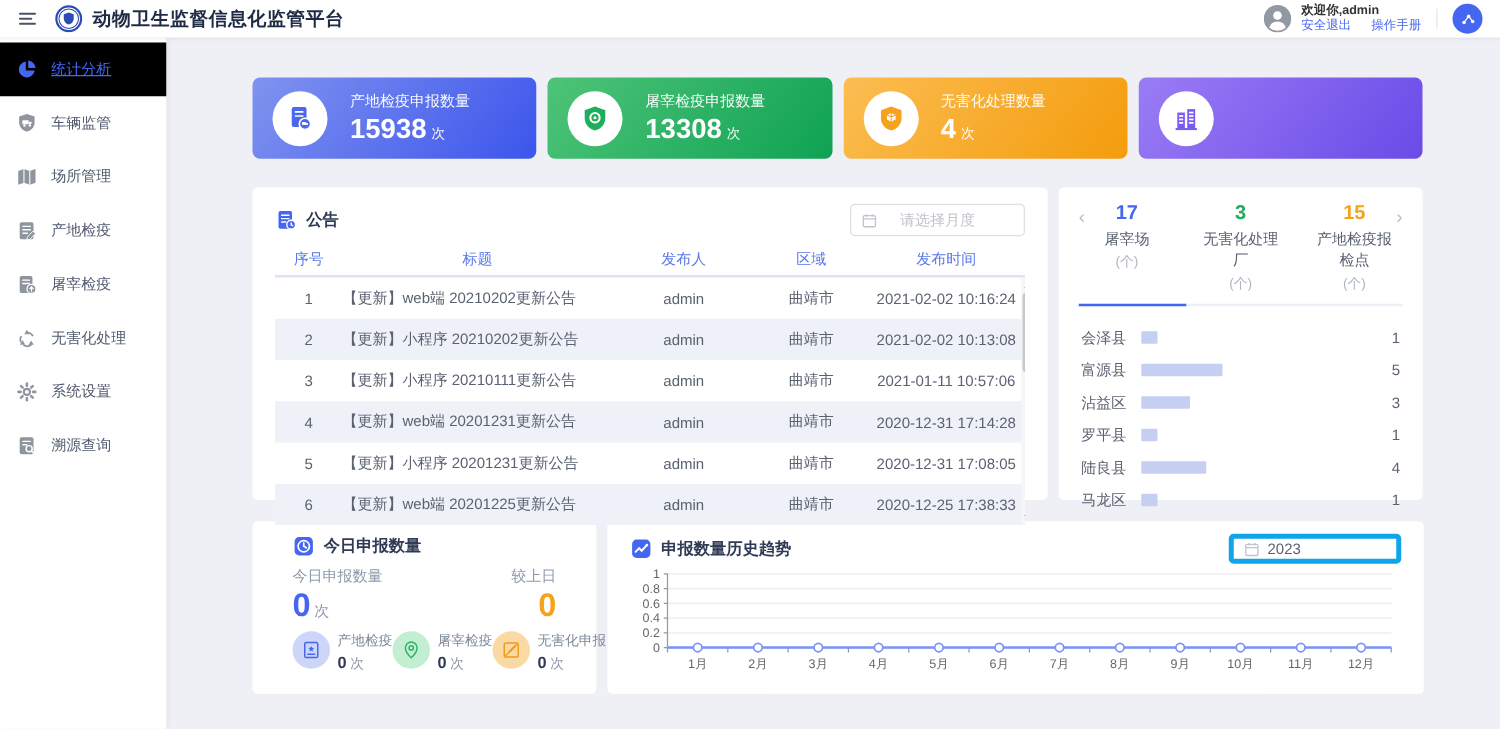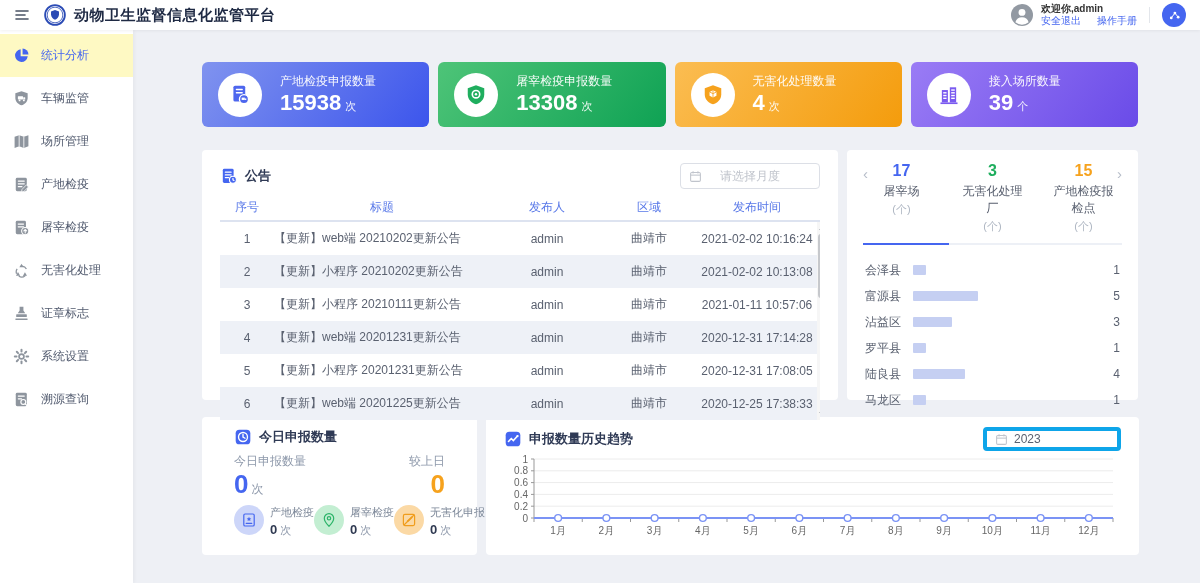--- a/index.html
+++ b/index.html
@@ -19,21 +19,21 @@
   .user-links { font-size:10px; display:flex; gap:16px; }
   .user-links a { color:#4566f0; cursor:pointer; text-decoration:none; }
   .vdiv { width:1px; height:16px; background:#e3e6eb; margin:0 4px; }
   .share-btn { width:24px; height:24px; border-radius:50%; background:#4566f0; display:flex; align-items:center; justify-content:center; cursor:pointer; }
 
   
   .sidebar { position:fixed; top:30px; left:0; bottom:0; width:133px; background:#fff; box-shadow:1px 0 4px rgba(0,0,0,.05); z-index:10; }
   .sidebar ul { list-style:none; margin-top:4px; }
   .menu-item { height:43px; display:flex; align-items:center; padding-left:13px; gap:11px; font-size:12px; color:#515a6e; cursor:pointer; }
   .menu-item .mi { width:17px; height:17px; color:#8e959e; display:inline-flex; flex:0 0 17px; }
-  .menu-item.active { background:#fef9c3; color:#4566f0; }
+  .menu-item.active { background:#000000; color:#4566f0;text-decoration:underline; }
   .menu-item.active .mi { color:#4566f0; }
 
   
   .main { margin:30px 0 0 133px; padding:32px 62px 0 69px; }
 
   .cards-row { display:flex; gap:9px; }
   .card { flex:1; height:65px; border-radius:6px; display:flex; align-items:center; padding-left:16px; color:#fff; }
   .card-circle { width:44px; height:44px; border-radius:50%; background:#fff; display:flex; align-items:center; justify-content:center; flex:0 0 44px; }
   .card-circle svg { width:22px; height:22px; }
   .card-info { margin-left:18px; }
@@ -211,30 +211,20 @@
               <path d="M2.8 13l1.9-3.5 2 3.4z" fill="currentColor"></path>
               <path d="M13.2 13l-3.9.1 1.9-3.4z" fill="currentColor"></path>
               <path d="M8.6 3.8a5 5 0 0 1 4 2.8M3.9 6.4a5 5 0 0 0-.5 4.7M11.4 12.9a5 5 0 0 1-6 .3" stroke="currentColor" stroke-width="1.2" fill="none"></path>
             </svg>
           </span>
           <span>无害化处理</span>
         </li>
         <li class="menu-item">
           <span class="mi">
             <svg viewBox="0 0 16 16">
-              <path d="M6.2 1.6h3.6v3.5l1.7 2.7H4.5l1.7-2.7z" fill="currentColor"></path>
-              <rect x="3" y="8.8" width="10" height="2.6" rx=".5" fill="currentColor"></rect>
-              <rect x="2.3" y="12.6" width="11.4" height="1.6" rx=".3" fill="currentColor"></rect>
-            </svg>
-          </span>
-          <span>证章标志</span>
-        </li>
-        <li class="menu-item">
-          <span class="mi">
-            <svg viewBox="0 0 16 16">
               <circle cx="8" cy="8" r="2.3" fill="none" stroke="currentColor" stroke-width="1.6"></circle>
               <g stroke="currentColor" stroke-width="1.9" stroke-linecap="round">
                 <line x1="8" y1="1.7" x2="8" y2="3.3"></line>
                 <line x1="8" y1="12.7" x2="8" y2="14.3"></line>
                 <line x1="1.7" y1="8" x2="3.3" y2="8"></line>
                 <line x1="12.7" y1="8" x2="14.3" y2="8"></line>
                 <line x1="3.6" y1="3.6" x2="4.8" y2="4.8"></line>
                 <line x1="11.2" y1="11.2" x2="12.4" y2="12.4"></line>
                 <line x1="3.6" y1="12.4" x2="4.8" y2="11.2"></line>
                 <line x1="11.2" y1="4.8" x2="12.4" y2="3.6"></line>
@@ -319,24 +309,20 @@
                   <rect x="3.8" y="9.9" width="2.4" height="1"></rect>
                   <rect x="9.6" y="3.9" width="2.6" height="1"></rect>
                   <rect x="9.6" y="5.9" width="2.6" height="1"></rect>
                   <rect x="9.6" y="7.9" width="2.6" height="1"></rect>
                   <rect x="9.6" y="9.9" width="2.6" height="1"></rect>
                 </g>
                 <rect x="1.8" y="13.4" width="12.4" height="1.2" fill="currentColor"></rect>
               </svg>
             </span>
           </span>
-          <div class="card-info">
-            <div class="card-label">接入场所数量</div>
-            <div class="card-value">39<span class="card-unit">个</span></div>
-          </div>
         </div>
       </div>
 
     <div class="mid-row">
       <section class="panel ann-panel">
         <div class="panel-head">
           <span class="p-ico">
             <svg viewBox="0 0 16 16">
                 <rect x="2.5" y="1.6" width="9.6" height="12.6" rx="1.3" fill="currentColor"></rect>
                 <path d="M4.7 4.6h5.2M4.7 7h5.2M4.7 9.4h3" stroke="#fff" stroke-width="1" stroke-linecap="round"></path>

